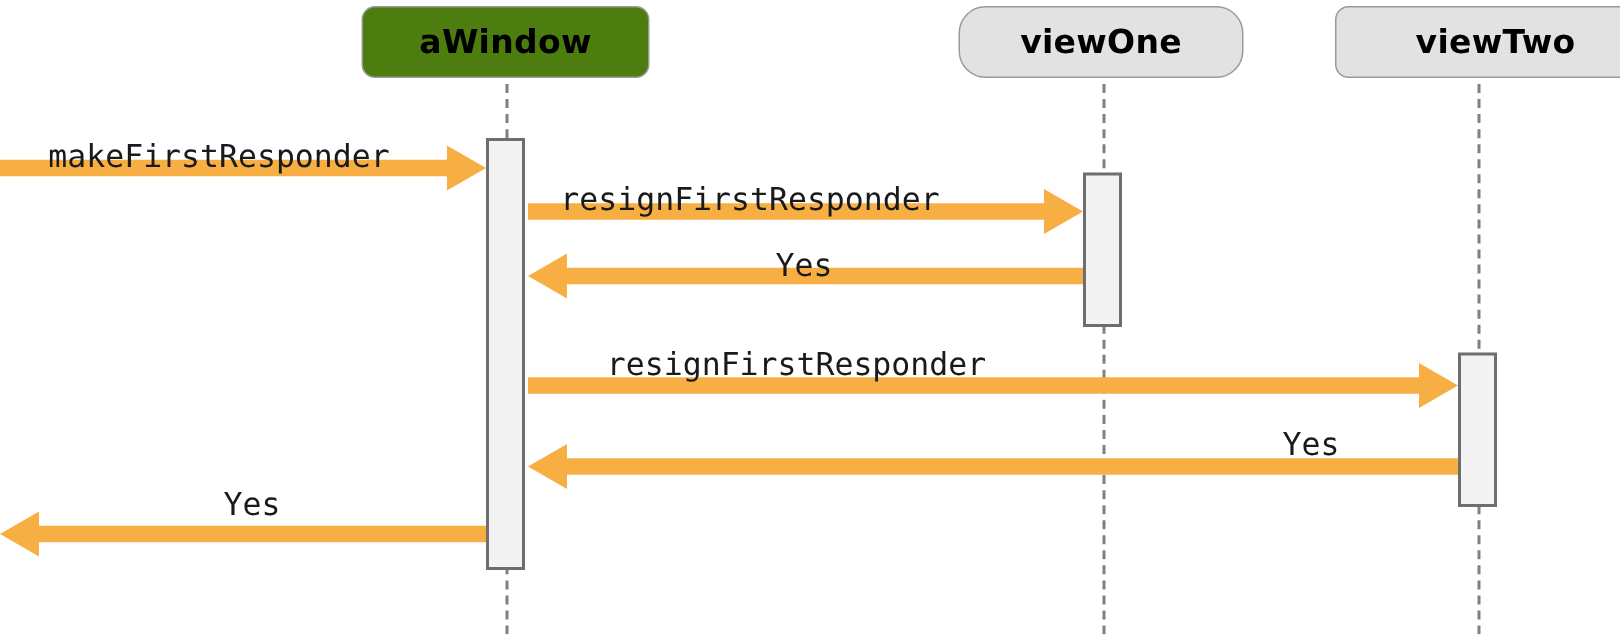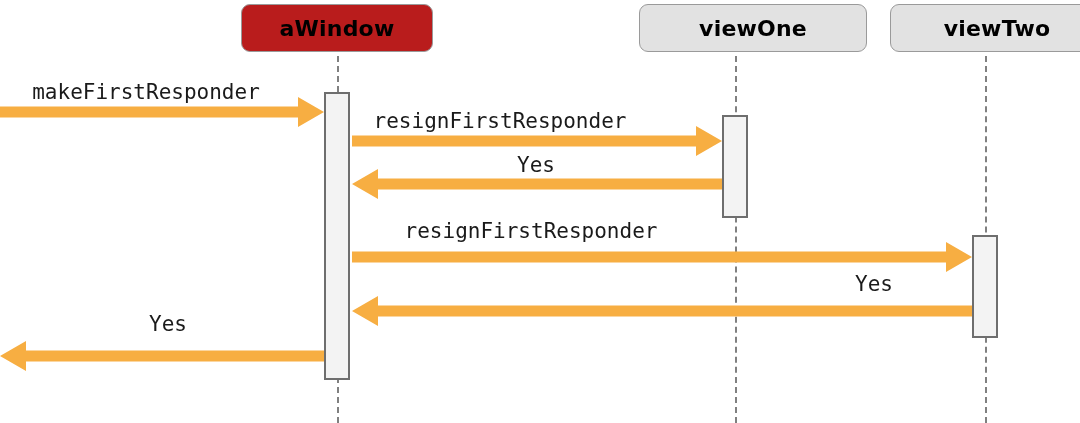--- a/index.html
+++ b/index.html
@@ -59,21 +59,21 @@
     overflow: visible;
   }
   .msg-label {
     position: absolute;
     font-family: "DejaVu Sans Mono", monospace;
     font-size: 21px;
     color: #1a1a1a;
     white-space: nowrap;
     line-height: 1;
   }
-  .msg-label.center { transform: translateX(-50%); }
+  .msg-label.center { transform: translateX(-50%); margin-top: 12px; }
 </style>
 </head>
 <body>
 
 <div id="diagram">
   <div id="lifelines">
       <div class="lifeline-line" style="left: 337px; border-left-color: rgb(128, 128, 128);"></div>
       <div class="lifeline-line" style="left: 735px; border-left-color: rgb(128, 128, 128);"></div>
       <div class="lifeline-line" style="left: 985px; border-left-color: rgb(128, 128, 128);"></div>
     </div>
@@ -114,23 +114,23 @@
       </div>
       <div class="msg-label center" style="left: 874px; top: 274px;">Yes</div>
       <div class="msg" style="left: 0px; top: 341px; width: 324px; height: 30px;">
         <svg width="324" height="30" viewBox="0 0 324 30">
           <path d="M324,9.5 L26,9.5 L26,0 L0,15 L26,30 L26,20.5 L324,20.5 Z" fill="#f7ae42"></path>
         </svg>
       </div>
       <div class="msg-label center" style="left: 168px; top: 314px;">Yes</div>
     </div>
   <div id="heads">
-      <div class="lifeline-head" style="left: 241px; width: 192px; background: #b91c1c; border-color: rgb(154, 154, 154);">
+      <div class="lifeline-head" style="left: 241px; width: 192px; background: #4d7c0f; border-color: rgb(154, 154, 154);">
         <span>aWindow</span>
       </div>
-      <div class="lifeline-head" style="left: 639px; width: 228px; background: rgb(226, 226, 226); border-color: rgb(154, 154, 154);">
+      <div class="lifeline-head" style="left: 639px; width: 190px; background: rgb(226, 226, 226); border-color: rgb(154, 154, 154); border-radius: 18px;">
         <span>viewOne</span>
       </div>
       <div class="lifeline-head" style="left: 890px; width: 214px; background: rgb(226, 226, 226); border-color: rgb(154, 154, 154);">
         <span>viewTwo</span>
       </div>
     </div>
 </div>
 
 </body></html>

